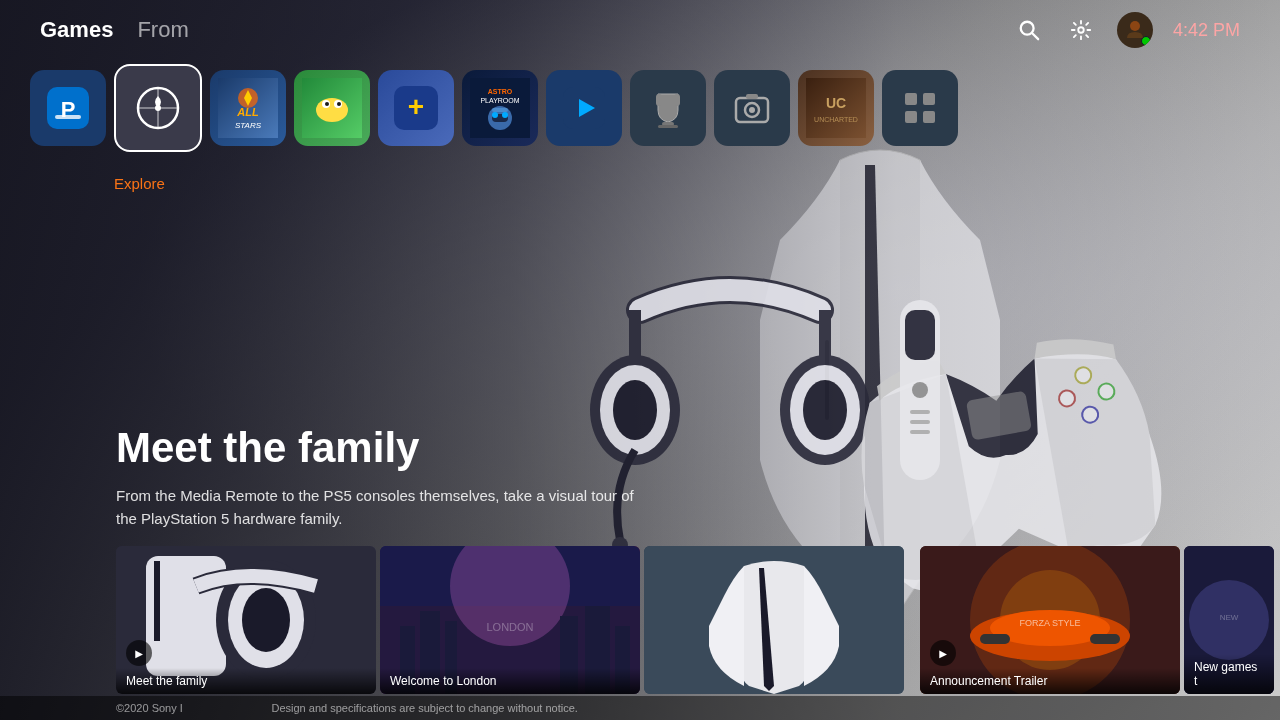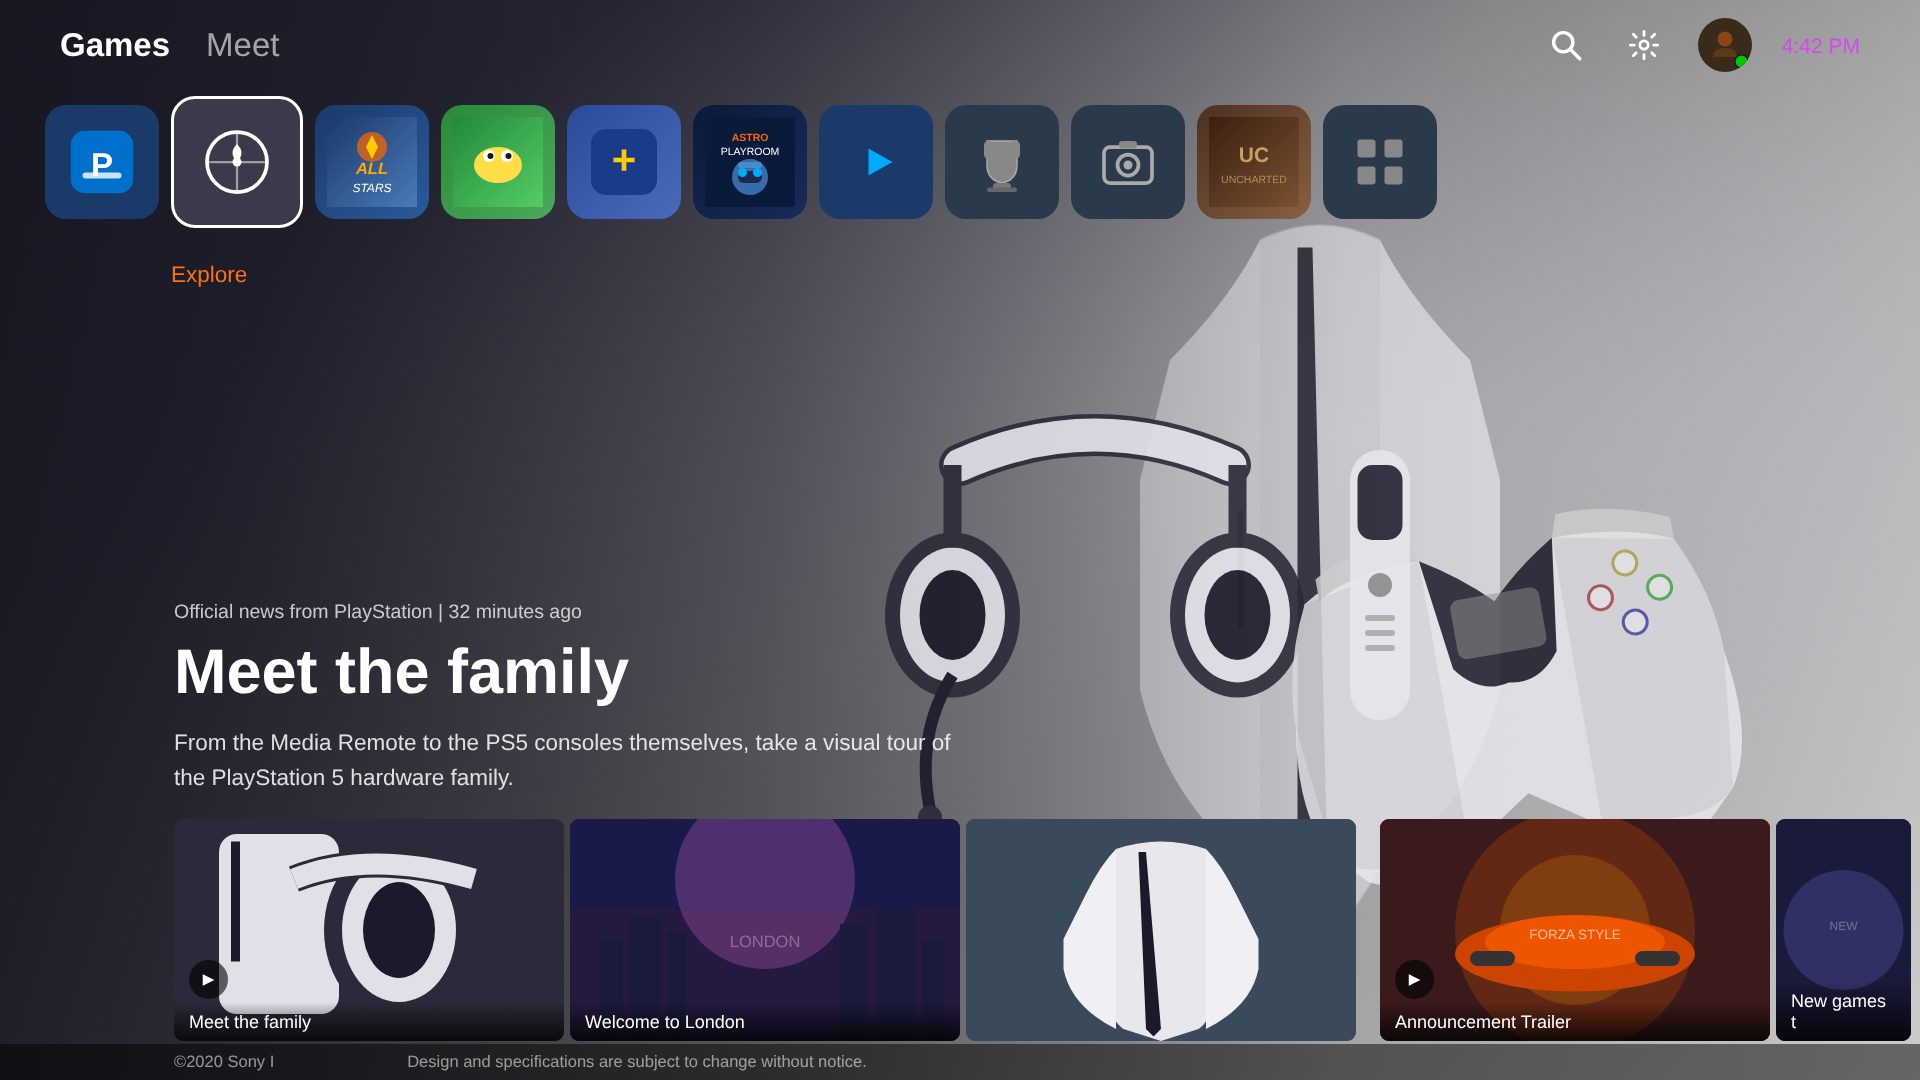--- a/index.html
+++ b/index.html
@@ -116,23 +116,23 @@
       bottom: 2px;
       right: 2px;
       width: 8px;
       height: 8px;
       border-radius: 50%;
       background: #00c800;
       border: 1.5px solid #1a1a2e;
     }
 
     .time {
-      font-size: 14px;
+      font-size: 18px;
       font-weight: 400;
-      color: #d946ef;
+      color: #fca5a5;
       white-space: nowrap;
     }
 
     
     .app-bar {
       display: flex;
       align-items: center;
       padding: 8px 30px 12px;
       gap: 8px;
     }
@@ -406,21 +406,21 @@
   <rect x="20" y="110" width="20" height="4" rx="2" fill="#aaa"></rect>
   <rect x="20" y="120" width="20" height="4" rx="2" fill="#aaa"></rect>
   <rect x="20" y="130" width="20" height="4" rx="2" fill="#aaa"></rect>
 </svg>
 
 <div class="content">
 
   <div class="top-nav">
     <div class="nav-tabs">
       <div class="nav-tab active">Games</div>
-      <div class="nav-tab inactive">Meet</div>
+      <div class="nav-tab inactive">From</div>
     </div>
     <div class="top-right">
       <div class="icon-btn">
         <svg width="22" height="22" viewBox="0 0 24 24" fill="none" stroke="white" stroke-width="2.5" stroke-linecap="round">
           <circle cx="10" cy="10" r="7"></circle>
           <line x1="15.5" y1="15.5" x2="22" y2="22"></line>
         </svg>
       </div>
       <div class="icon-btn">
         <svg width="22" height="22" viewBox="0 0 24 24" fill="none" stroke="white" stroke-width="2" stroke-linecap="round">
@@ -560,21 +560,20 @@
       </svg>
     </div>
 
     <div style="position: absolute; left: 114px; top: 175px;">
       <span style="font-size:15px; color:#f97316;">Explore</span>
     </div>
   </div>
 
   <div class="main-content">
     <div class="hero-text">
-      <div class="news-source">Official news from PlayStation | 32 minutes ago</div>
       <div class="hero-title">Meet the family</div>
       <div class="hero-desc">From the Media Remote to the PS5 consoles themselves, take a visual tour of the PlayStation 5 hardware family.</div>
     </div>
 
     <div class="thumb-strip">
 
       <div class="thumb-item thumb-1">
         
         <svg width="100%" height="100%" viewBox="0 0 260 148">
           <rect width="260" height="148" fill="#2a2a3a"></rect>

